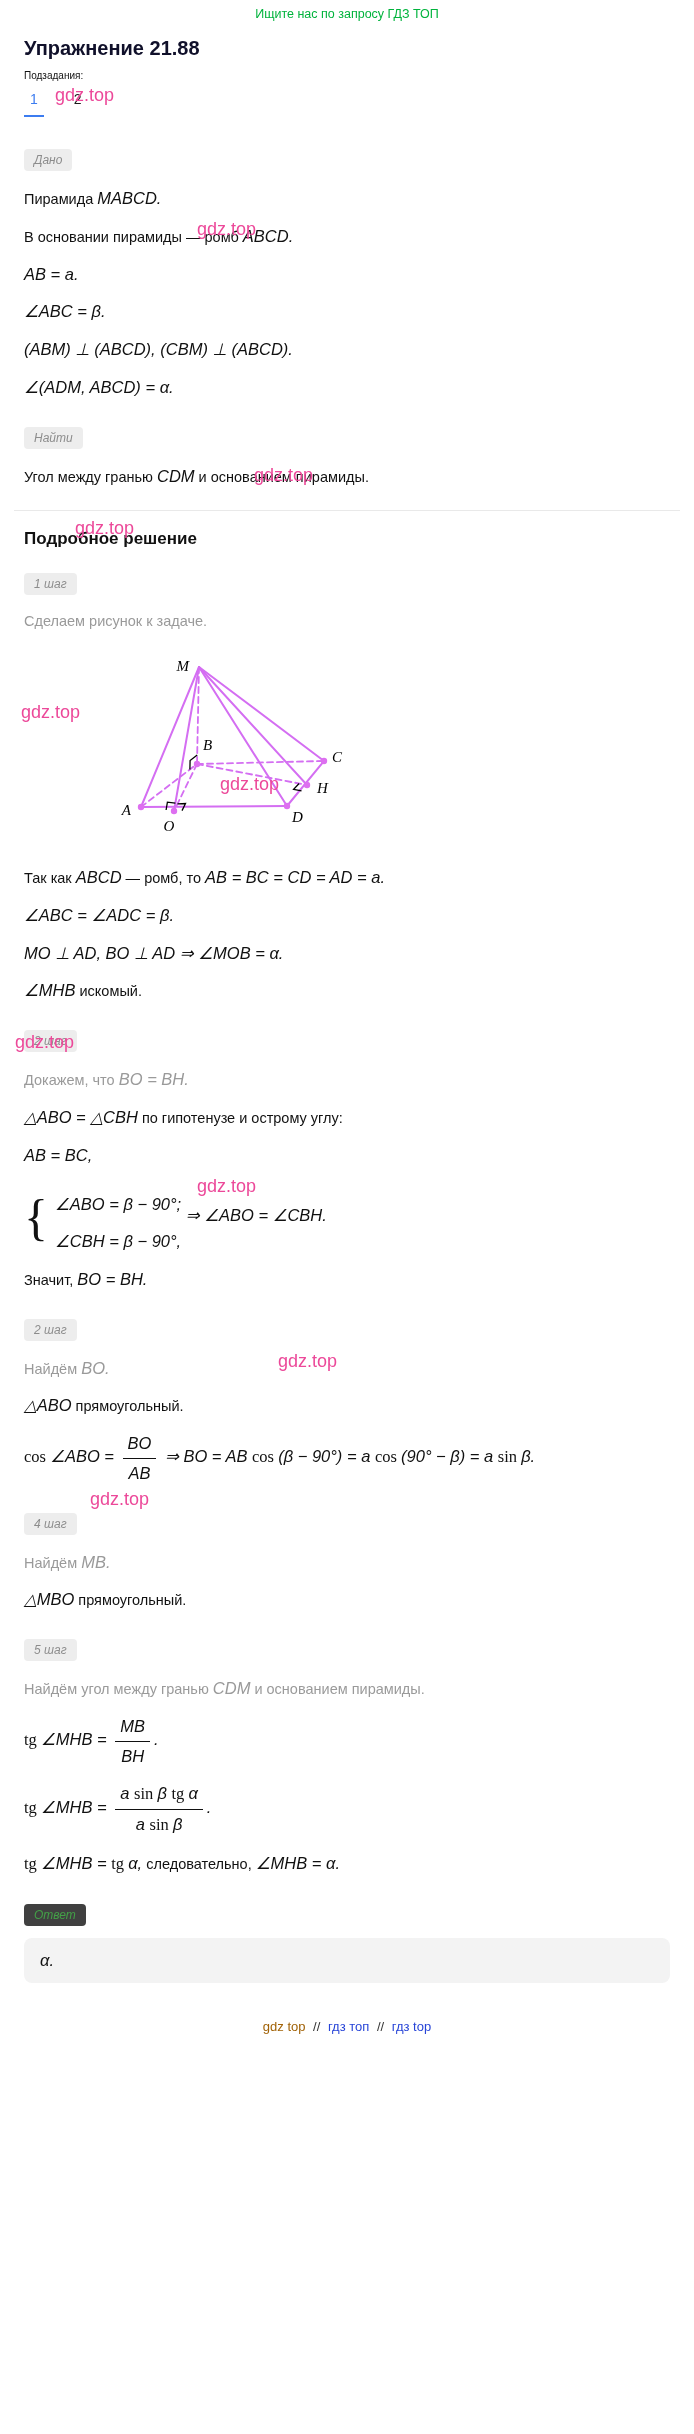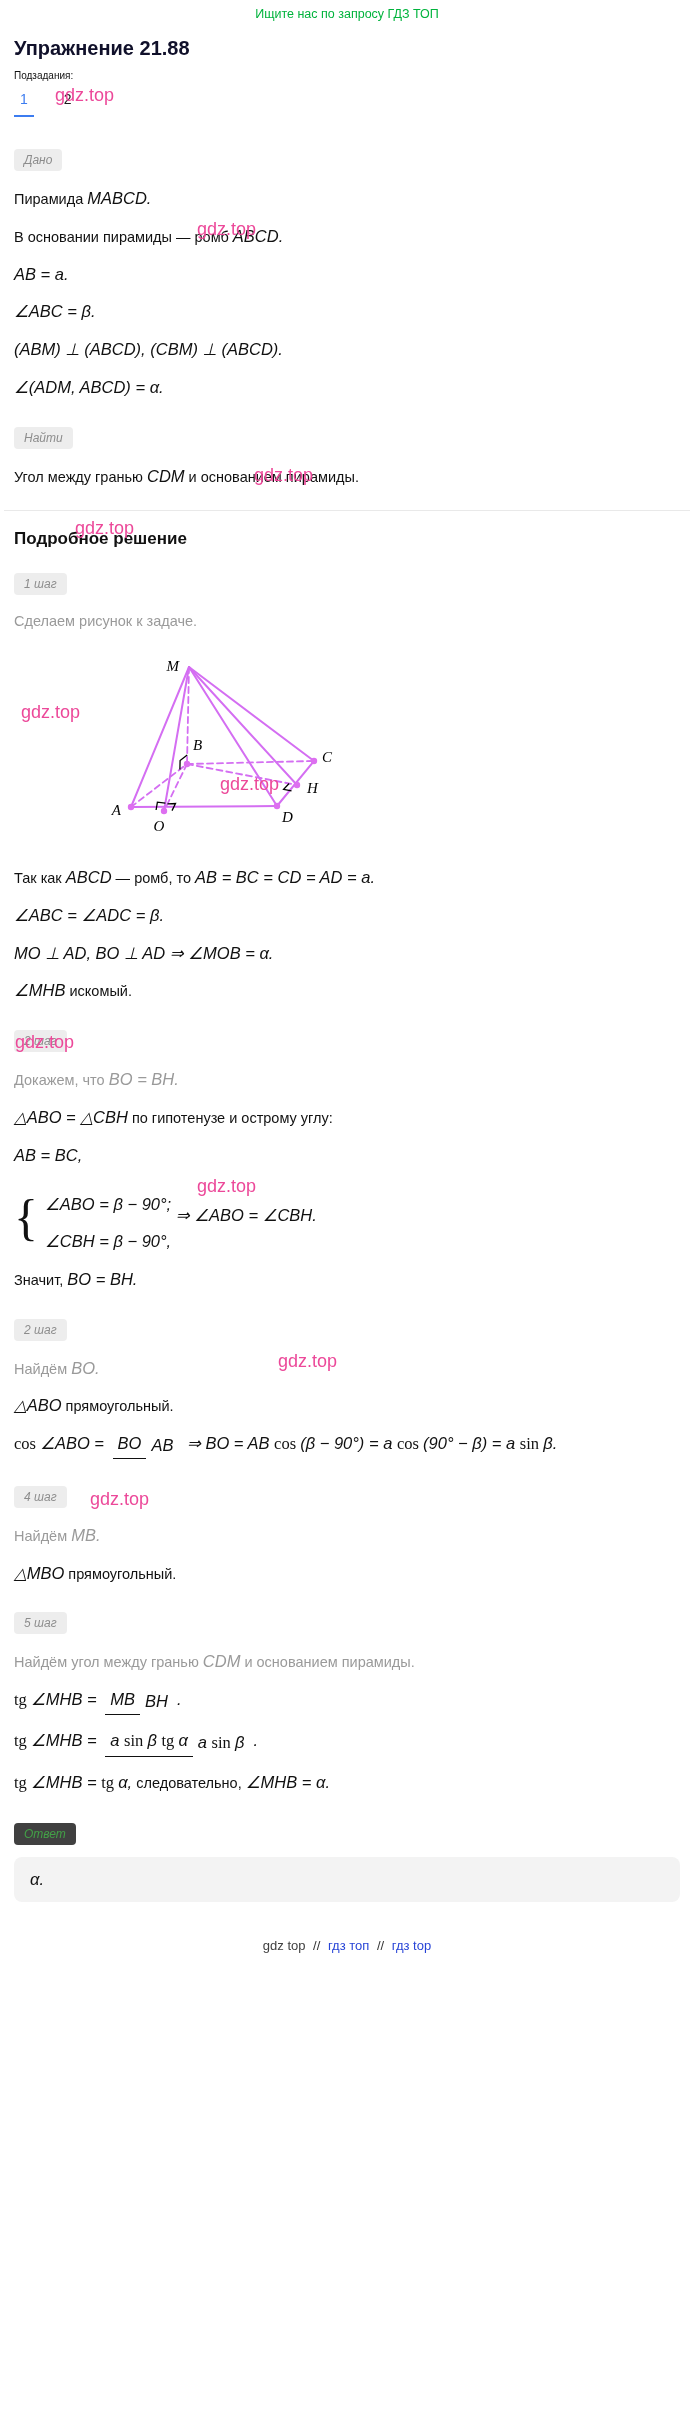--- a/index.html
+++ b/index.html
@@ -5,21 +5,21 @@
   html,body{margin:0;padding:0;}
   body{
     position:relative;
     width:694px;
     min-height:2434px;
     background:#ffffff;
     color:#111;
     font-family:"Liberation Sans", sans-serif;
     overflow:hidden;
   }
-  .content{padding:0 14px;}
+  .content{padding:0 24px;}
   .promo{
     display:block;
     text-align:center;
     color:#00b33c;
     font-size:12.5px;
     padding-top:7px;
     text-decoration:none;
     cursor:pointer;
   }
   h1{
@@ -55,21 +55,21 @@
   .line{margin:13px 0;font-size:15px;line-height:1.5;}
   .s-txt{font-family:"Liberation Sans", sans-serif;font-size:14.5px;}
   .s-math{font-family:Liberation Sans, sans-serif;font-style:italic;font-size:16.5px;}
   .s-rm{font-family:"Liberation Serif", serif;font-size:16.5px;}
   .line.gray span{color:#9a9a9a;}
   .divider{border:none;border-top:1px solid #e9e9e9;margin:22px -10px 18px;}
   h2{font-size:17px;font-weight:700;margin:4px 0 10px;color:#111;}
   .figure{margin:16px 0 20px 45px;}
   .frac{
     display:inline-flex;
-    flex-direction:row;
+    flex-direction:column;
     text-align:center;
     vertical-align:middle;
     margin:0 4px;
   }
   .frac .num{display:block;border-bottom:1px solid #111;padding:0 5px 2px;}
   .frac .den{display:block;padding:2px 5px 0;}
   .cases{display:inline-flex;align-items:center;vertical-align:middle;}
   .cases .brace{
     font-family:"Liberation Serif", serif;
     font-size:50px;
@@ -80,21 +80,21 @@
   }
   .cases .rows{display:inline-flex;flex-direction:column;gap:12px;margin-top:12px;}
   .answer-box{
     background:#f3f3f3;
     border-radius:8px;
     padding:13px 16px;
     margin:10px 0 0;
   }
   .footer{text-align:center;margin-top:36px;font-size:13px;}
   .footer span{margin:0 2px;}
-  .f-green{color:#404040;cursor:pointer;}
+  .f-green{color:#a16207;cursor:pointer;}
   .f-blue{color:#2744d7;cursor:pointer;}
   .f-dark{color:#333;}
   .wm{
     position:absolute;
     font-family:"Liberation Sans", sans-serif;
     font-size:18px;
     font-weight:500;
     color:#ec4899;
     z-index:5;
     pointer-events:none;

